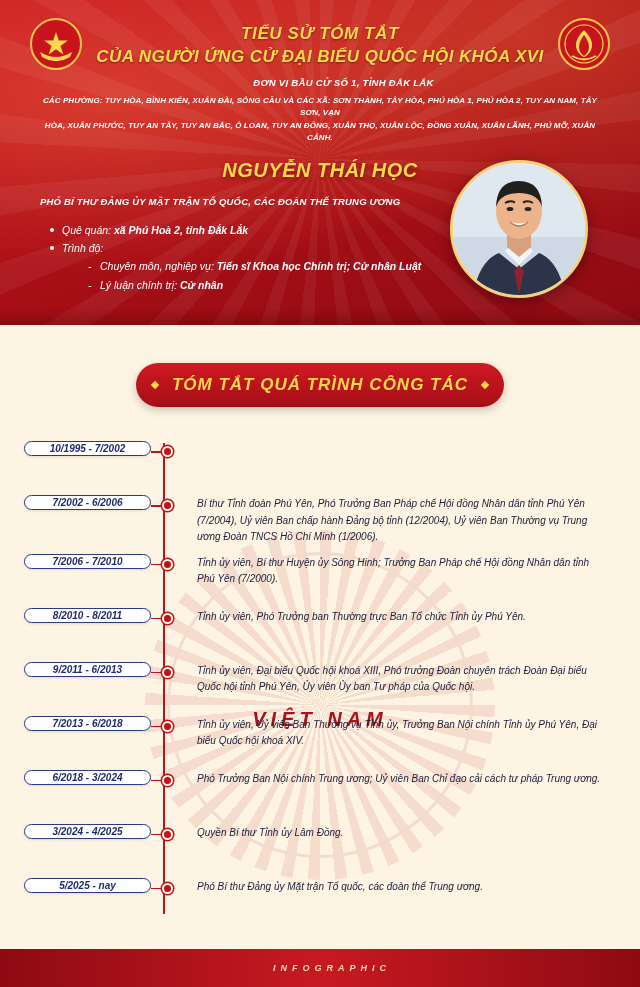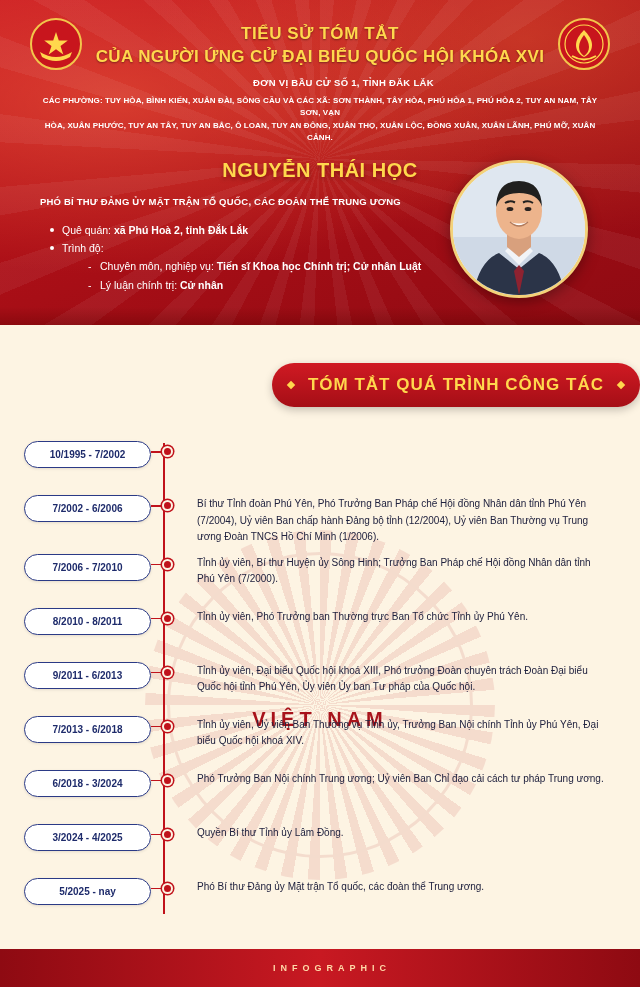--- a/index.html
+++ b/index.html
@@ -9,20 +9,21 @@
     font-family: "Liberation Sans", sans-serif;
     background: #fdf6e8;
     overflow: hidden;
   }
   .page {
     position: relative;
     width: 640px;
     height: 987px;
     background: #fdf4e3;
     overflow: hidden;
+    font-style: italic;
   }
 
   
   .header {
     position: relative;
     height: 325px;
     background:
       radial-gradient(ellipse at 18% 30%, rgba(255,110,70,0.45) 0%, rgba(200,20,20,0) 55%),
       radial-gradient(ellipse at 82% 12%, rgba(255,140,70,0.30) 0%, rgba(200,20,20,0) 50%),
       linear-gradient(160deg, #c81922 0%, #ad0f17 45%, #8e0a12 100%);
@@ -184,21 +185,21 @@
   }
   .watermark-ring {
     position: absolute;
     left: 22px; top: 22px; right: 22px; bottom: 22px;
     border: 3px solid #a8131b;
     border-radius: 50%;
   }
 
   .section-title-wrap {
     position: relative;
-    text-align: right;
+    text-align: center;
     padding-top: 38px;
   }
   .section-title {
     display: inline-block;
     position: relative;
     background: linear-gradient(180deg, #d01a23 0%, #a50e16 100%);
     color: #ffd84d;
     font-size: 17px;
     font-weight: bold;
     letter-spacing: 1px;
@@ -242,21 +243,21 @@
   .tl-date {
     width: 127px;
     flex: 0 0 127px;
     background: #ffffff;
     border: 1.5px solid #2b3a86;
     border-radius: 16px;
     color: #1e2b6b;
     font-size: 10px;
     font-weight: bold;
     text-align: center;
-    padding: 7px 4px;
+    padding: 1px 4px;
     margin-top: 2px;
     box-shadow: 0 1px 3px rgba(0,0,0,0.10);
   }
   .tl-connector {
     flex: 0 0 46px;
     position: relative;
     height: 30px;
   }
   .tl-connector::before {
     content: "";

